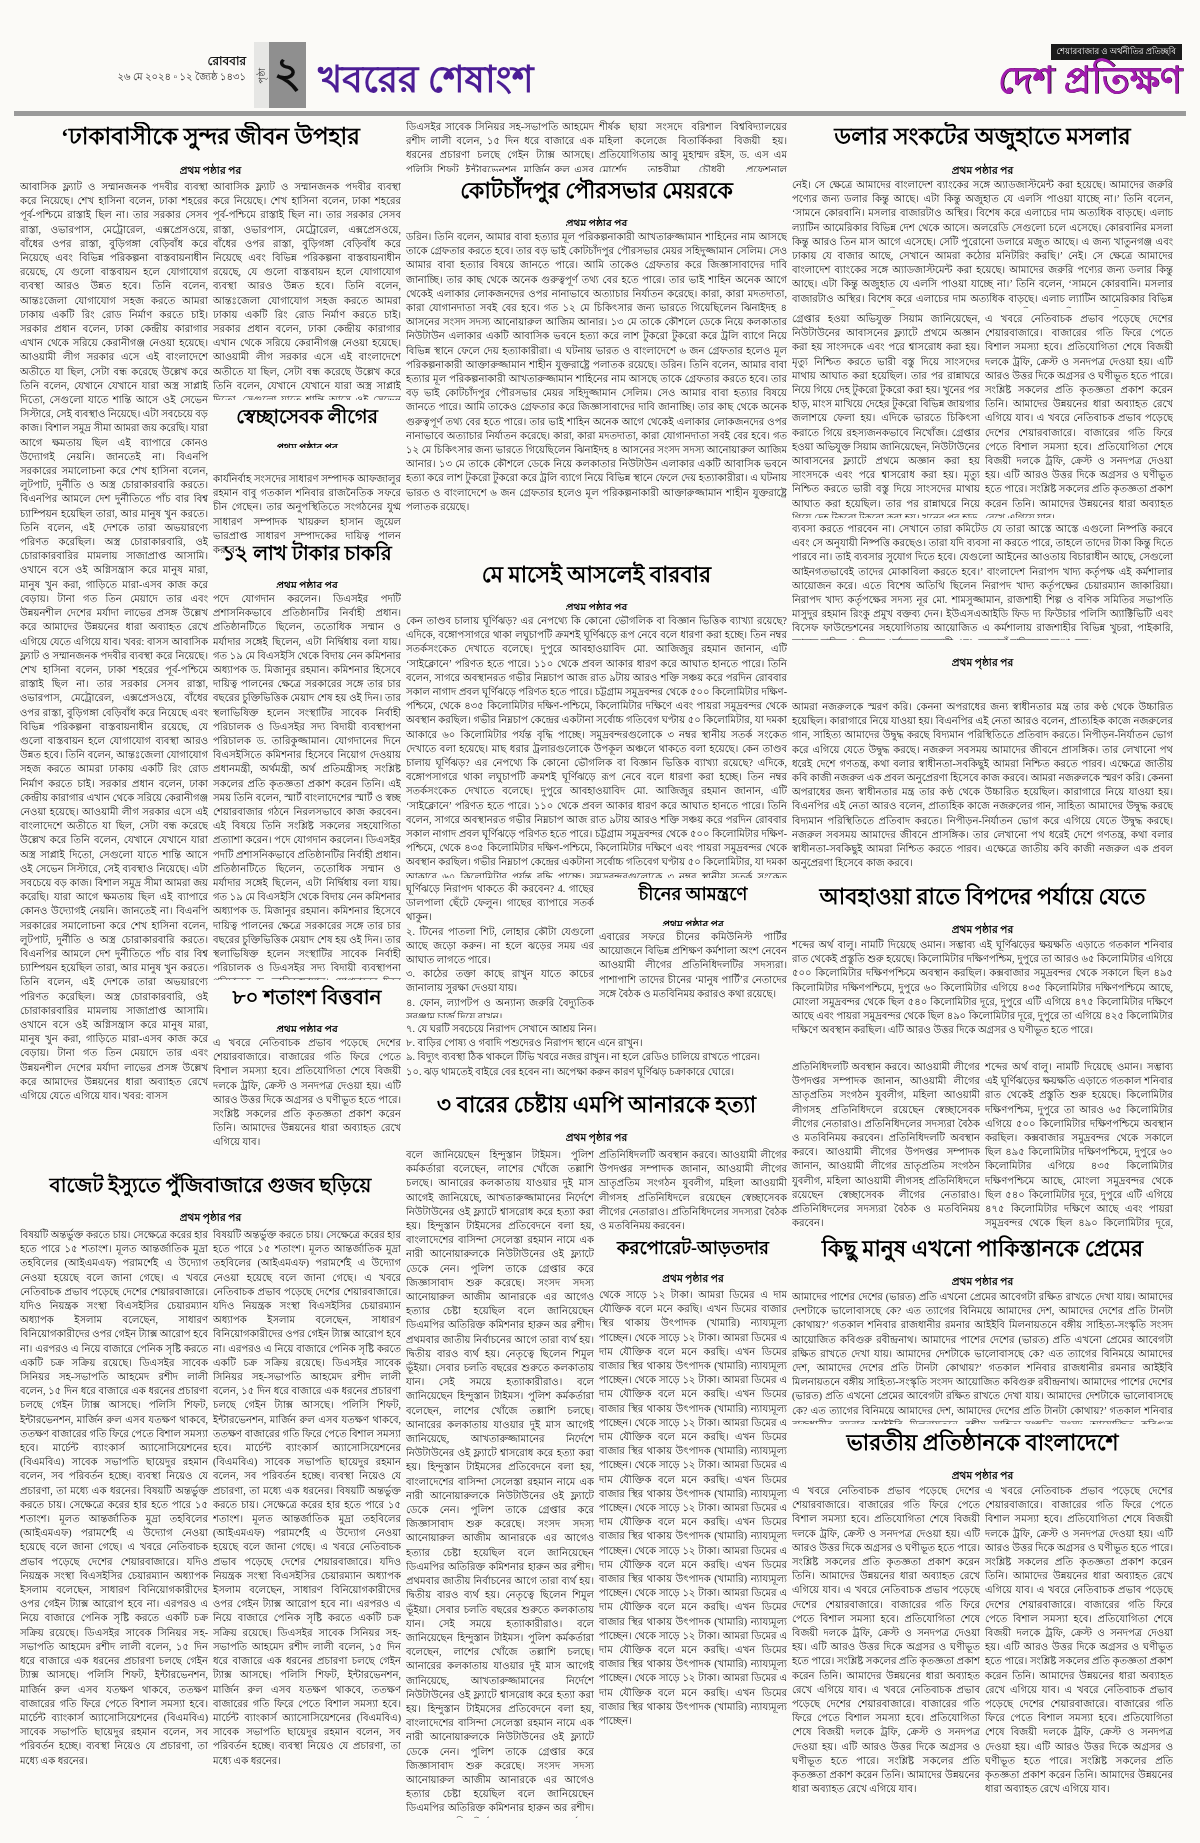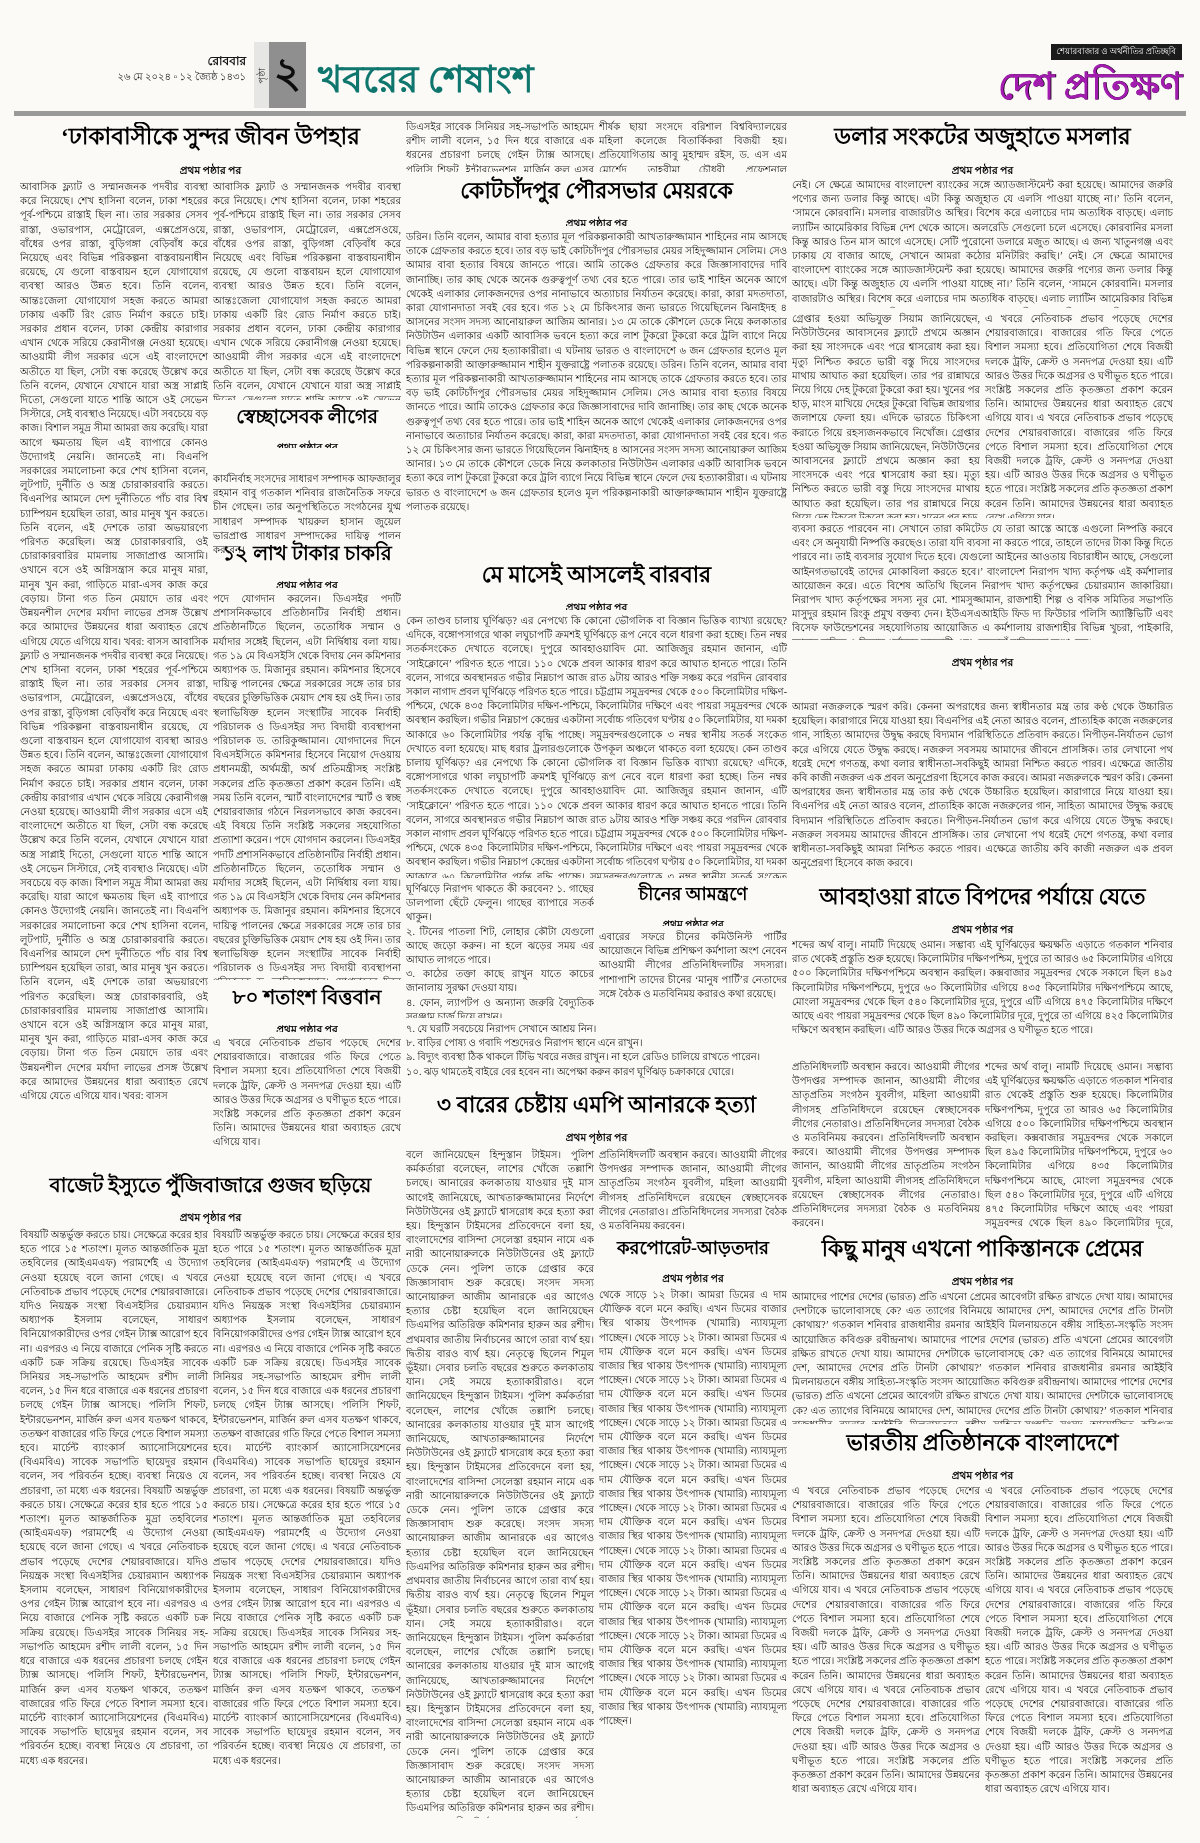--- a/index.html
+++ b/index.html
@@ -9,23 +9,23 @@
     font-family:"Liberation Serif","DejaVu Serif",serif;
   }
   
   .date-wrap{position:absolute;left:96px;top:52px;width:150px;text-align:right;}
   .weekday{font-size:12px;font-weight:bold;line-height:18px;}
   .dateline{font-size:10px;line-height:13px;}
   .pagebox{position:absolute;left:254px;top:42px;width:52px;height:66px;display:flex;}
   .pagebox .strip{width:15px;background:#e6e6e4;color:#222;display:flex;align-items:center;justify-content:center;}
   .pagebox .strip span{writing-mode:vertical-rl;transform:rotate(180deg);font-size:9px;letter-spacing:1px;}
   .pagebox .num{flex:1;background:#8f8f8f;color:#0d0d0d;display:flex;align-items:center;justify-content:center;font-size:42px;font-weight:bold;}
-  .section-title{position:absolute;left:318px;top:50px;font-size:37px;font-weight:800;letter-spacing:0;white-space:nowrap;color:#0f766e;}
+  .section-title{position:absolute;left:318px;top:50px;font-size:37px;font-weight:800;letter-spacing:0;white-space:nowrap;color:#4c1d95;}
   .logo-wrap{position:absolute;right:18px;top:40px;width:270px;text-align:right;}
-  .logo-tagline{display:inline-block;background:#1b1b1b;color:#fff;font-size:8.5px;padding:1px 6px;margin-bottom:7px;}
+  .logo-tagline{display:inline-block;background:#1b1b1b;color:#fff;font-size:8.5px;padding:1px 6px;margin-bottom:1px;}
   .logo-name{font-size:37px;font-weight:800;line-height:40px;white-space:nowrap;color:#a21caf;text-shadow:0.6px 0 #000;}
   .header-rule{position:absolute;left:14px;top:111px;width:1172px;height:5px;background:#9a9a9a;}
   
   .blk{position:absolute;overflow:hidden;text-align:justify;font-size:10px;line-height:14.2px;color:#181818;word-break:break-word;}
   .hl{position:absolute;text-align:center;color:#000;overflow:hidden;}
   .hl .t{display:block;font-weight:800;white-space:nowrap;}
   .hl .sub{display:block;font-size:10.5px;font-weight:bold;margin-top:11px;}
   .h23 .t{font-size:23px;line-height:30px;}
   .h22 .t{font-size:22px;line-height:29px;text-align:center;}
   .h20 .t{font-size:20px;line-height:27px;}
@@ -96,21 +96,21 @@
 </div>
 <div class="blk" style="left:406px;top:230px;width:381px;height:326px;">ডরিন। তিনি বলেন, আমার বাবা হত্যার মূল পরিকল্পনাকারী আখতারুজ্জামান শাহিনের নাম আসছে তাকে গ্রেফতার করতে হবে। তার বড় ভাই কোটচাঁদপুর পৌরসভার মেয়র সহিদুজ্জামান সেলিম। সেও আমার বাবা হত্যার বিষয়ে জানতে পারে। আমি তাকেও গ্রেফতার করে জিজ্ঞাসাবাদের দাবি জানাচ্ছি। তার কাছ থেকে অনেক গুরুত্বপূর্ণ তথ্য বের হতে পারে। তার ভাই শাহিন অনেক আগে থেকেই এলাকার লোকজনদের ওপর নানাভাবে অত্যাচার নির্যাতন করেছে। কারা, কারা মদতদাতা, কারা যোগানদাতা সবই বের হবে। গত ১২ মে চিকিৎসার জন্য ভারতে গিয়েছিলেন ঝিনাইদহ ৪ আসনের সংসদ সদস্য আনোয়ারুল আজিম আনার। ১৩ মে তাকে কৌশলে ডেকে নিয়ে কলকাতার নিউটাউন এলাকার একটি আবাসিক ভবনে হত্যা করে লাশ টুকরো টুকরো করে ট্রলি ব্যাগে নিয়ে বিভিন্ন স্থানে ফেলে দেয় হত্যাকারীরা। এ ঘটনায় ভারত ও বাংলাদেশে ৬ জন গ্রেফতার হলেও মূল পরিকল্পনাকারী আক্তারুজ্জামান শাহীন যুক্তরাষ্ট্রে পলাতক রয়েছে। ডরিন। তিনি বলেন, আমার বাবা হত্যার মূল পরিকল্পনাকারী আখতারুজ্জামান শাহিনের নাম আসছে তাকে গ্রেফতার করতে হবে। তার বড় ভাই কোটচাঁদপুর পৌরসভার মেয়র সহিদুজ্জামান সেলিম। সেও আমার বাবা হত্যার বিষয়ে জানতে পারে। আমি তাকেও গ্রেফতার করে জিজ্ঞাসাবাদের দাবি জানাচ্ছি। তার কাছ থেকে অনেক গুরুত্বপূর্ণ তথ্য বের হতে পারে। তার ভাই শাহিন অনেক আগে থেকেই এলাকার লোকজনদের ওপর নানাভাবে অত্যাচার নির্যাতন করেছে। কারা, কারা মদতদাতা, কারা যোগানদাতা সবই বের হবে। গত ১২ মে চিকিৎসার জন্য ভারতে গিয়েছিলেন ঝিনাইদহ ৪ আসনের সংসদ সদস্য আনোয়ারুল আজিম আনার। ১৩ মে তাকে কৌশলে ডেকে নিয়ে কলকাতার নিউটাউন এলাকার একটি আবাসিক ভবনে হত্যা করে লাশ টুকরো টুকরো করে ট্রলি ব্যাগে নিয়ে বিভিন্ন স্থানে ফেলে দেয় হত্যাকারীরা। এ ঘটনায় ভারত ও বাংলাদেশে ৬ জন গ্রেফতার হলেও মূল পরিকল্পনাকারী আক্তারুজ্জামান শাহীন যুক্তরাষ্ট্রে পলাতক রয়েছে।</div>
 
 <div class="hl h22" style="left:406px;top:560px;width:381px;height:50px;">
   <span class="t">মে মাসেই আসলেই বারবার</span>
   <span class="sub">প্রথম পৃষ্ঠার পর</span>
 </div>
 <div class="blk" style="left:406px;top:614px;width:381px;height:264px;">কেন তাণ্ডব চালায় ঘূর্ণিঝড়? এর নেপথ্যে কি কোনো ভৌগলিক বা বিজ্ঞান ভিত্তিক ব্যাখ্যা রয়েছে? এদিকে, বঙ্গোপসাগরে থাকা লঘুচাপটি ক্রমশই ঘূর্ণিঝড়ে রূপ নেবে বলে ধারণা করা হচ্ছে। তিন নম্বর সতর্কসংকেত দেখাতে বলেছে। দুপুরে আবহাওয়াবিদ মো. আজিজুর রহমান জানান, এটি ‘সাইক্লোনে’ পরিণত হতে পারে। ১১০ থেকে প্রবল আকার ধারণ করে আঘাত হানতে পারে। তিনি বলেন, সাগরে অবস্থানরত গভীর নিম্নচাপ আজ রাত ৯টায় আরও শক্তি সঞ্চয় করে পরদিন রোববার সকাল নাগাদ প্রবল ঘূর্ণিঝড়ে পরিণত হতে পারে। চট্টগ্রাম সমুদ্রবন্দর থেকে ৫০০ কিলোমিটার দক্ষিণ-পশ্চিমে, থেকে ৪৩৫ কিলোমিটার দক্ষিণ-পশ্চিমে, কিলোমিটার দক্ষিণে এবং পায়রা সমুদ্রবন্দর থেকে অবস্থান করছিল। গভীর নিম্নচাপ কেন্দ্রের একটানা সর্বোচ্চ গতিবেগ ঘণ্টায় ৫০ কিলোমিটার, যা দমকা আকারে ৬০ কিলোমিটার পর্যন্ত বৃদ্ধি পাচ্ছে। সমুদ্রবন্দরগুলোকে ৩ নম্বর স্থানীয় সতর্ক সংকেত দেখাতে বলা হয়েছে। মাছ ধরার ট্রলারগুলোকে উপকূল অঞ্চলে থাকতে বলা হয়েছে। কেন তাণ্ডব চালায় ঘূর্ণিঝড়? এর নেপথ্যে কি কোনো ভৌগলিক বা বিজ্ঞান ভিত্তিক ব্যাখ্যা রয়েছে? এদিকে, বঙ্গোপসাগরে থাকা লঘুচাপটি ক্রমশই ঘূর্ণিঝড়ে রূপ নেবে বলে ধারণা করা হচ্ছে। তিন নম্বর সতর্কসংকেত দেখাতে বলেছে। দুপুরে আবহাওয়াবিদ মো. আজিজুর রহমান জানান, এটি ‘সাইক্লোনে’ পরিণত হতে পারে। ১১০ থেকে প্রবল আকার ধারণ করে আঘাত হানতে পারে। তিনি বলেন, সাগরে অবস্থানরত গভীর নিম্নচাপ আজ রাত ৯টায় আরও শক্তি সঞ্চয় করে পরদিন রোববার সকাল নাগাদ প্রবল ঘূর্ণিঝড়ে পরিণত হতে পারে। চট্টগ্রাম সমুদ্রবন্দর থেকে ৫০০ কিলোমিটার দক্ষিণ-পশ্চিমে, থেকে ৪৩৫ কিলোমিটার দক্ষিণ-পশ্চিমে, কিলোমিটার দক্ষিণে এবং পায়রা সমুদ্রবন্দর থেকে অবস্থান করছিল। গভীর নিম্নচাপ কেন্দ্রের একটানা সর্বোচ্চ গতিবেগ ঘণ্টায় ৫০ কিলোমিটার, যা দমকা আকারে ৬০ কিলোমিটার পর্যন্ত বৃদ্ধি পাচ্ছে। সমুদ্রবন্দরগুলোকে ৩ নম্বর স্থানীয় সতর্ক সংকেত দেখাতে বলা হয়েছে। মাছ ধরার ট্রলারগুলোকে উপকূল অঞ্চলে থাকতে বলা হয়েছে।</div>
 
 <div class="blk" style="left:406px;top:882px;width:188px;height:136px;">
-    <div class="tip-line">ঘূর্ণিঝড়ে নিরাপদ থাকতে কী করবেন? ১. গাছের ডালপালা ছেঁটে ফেলুন। গাছের ব্যাপারে সতর্ক থাকুন।</div>
+    <div class="tip-line">ঘূর্ণিঝড়ে নিরাপদ থাকতে কী করবেন? 4. গাছের ডালপালা ছেঁটে ফেলুন। গাছের ব্যাপারে সতর্ক থাকুন।</div>
     <div class="tip-line">২. টিনের পাতলা শিট, লোহার কৌটা যেগুলো আছে জড়ো করুন। না হলে ঝড়ের সময় এর আঘাত লাগতে পারে।</div>
     <div class="tip-line">৩. কাঠের তক্তা কাছে রাখুন যাতে কাচের জানালায় সুরক্ষা দেওয়া যায়।</div>
     <div class="tip-line">৪. ফোন, ল্যাপটপ ও অন্যান্য জরুরি বৈদ্যুতিক সরঞ্জাম চার্জ দিয়ে রাখুন।</div>
   </div>
 
 <div class="hl h18" style="left:599px;top:882px;width:188px;height:44px;">
   <span class="t">চীনের আমন্ত্রণে</span>
   <span class="sub">প্রথম পৃষ্ঠার পর</span>
 </div>
 <div class="blk" style="left:599px;top:930px;width:188px;height:88px;">এবারের সফরে চীনের কমিউনিস্ট পার্টির আয়োজনে বিভিন্ন প্রশিক্ষণ কর্মশালা অংশ নেবেন আওয়ামী লীগের প্রতিনিধিদলটির সদস্যরা। পাশাপাশি তাদের চীনের ‘মানুষ পার্টি’র নেতাদের সঙ্গে বৈঠক ও মতবিনিময় করারও কথা রয়েছে।</div>

